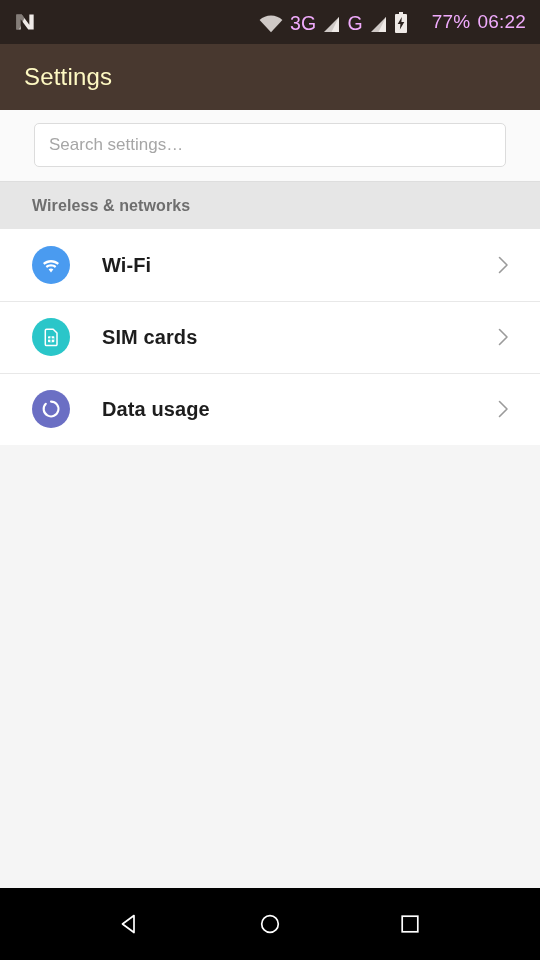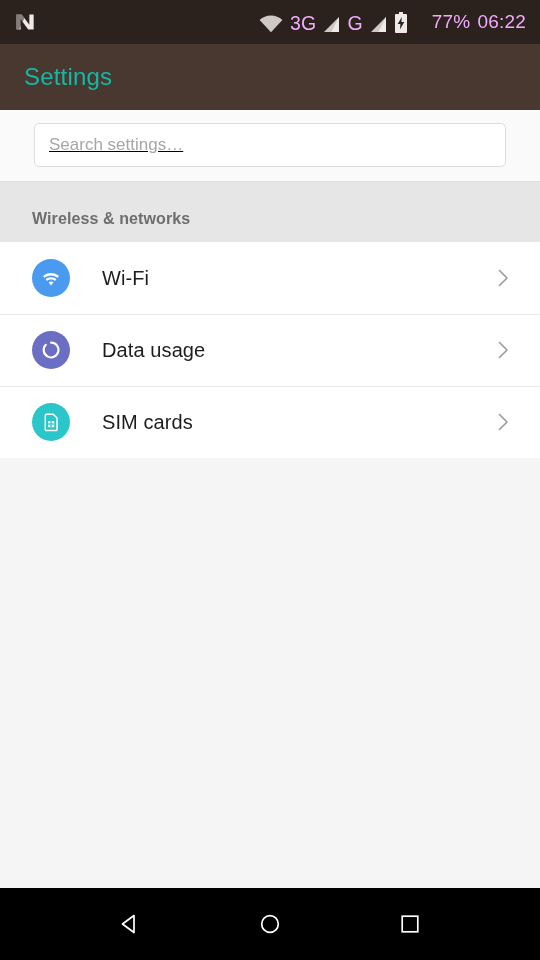--- a/index.html
+++ b/index.html
@@ -53,37 +53,36 @@
   .app-bar {
     height: 66px;
     background: #48382f;
     display: flex;
     align-items: center;
     padding: 0 24px;
     box-sizing: border-box;
     flex: none;
   }
   .app-title {
-    color: #14b8a6;
+    color: #fef9c3;
     font-size: 24px;
     letter-spacing: .2px;
   }
 
   
   .content {
     flex: 1 1 auto;
     background: #f5f5f5;
     overflow: hidden;
   }
 
   .search-wrap {
     background: #fafafa;
     padding: 13px 34px 14px 34px;
     box-sizing: border-box;
-    text-decoration: underline;
   }
   .search-box {
     height: 44px;
     border: 1px solid #dcdcdc;
     border-radius: 5px;
     background: #ffffff;
     display: flex;
     align-items: center;
     padding: 0 14px;
     box-sizing: border-box;
@@ -95,35 +94,35 @@
     font-family: "Liberation Sans", sans-serif;
     font-size: 17px;
     color: #3a3a3a;
     width: 100%;
     padding: 0;
   }
   .search-input::placeholder { color: #a6a6a6; }
 
   .section-header {
     background: #e6e6e6;
-    height: 61px;
-    display: flex;
-    align-items: flex-end;
-    padding: 14px 32px;
+    height: 48px;
+    display: flex;
+    align-items: center;
+    padding: 0 32px;
     box-sizing: border-box;
     border-top: 1px solid #dedede;
   }
   .section-header .label {
     font-size: 16px;
     font-weight: bold;
     color: #6e6e6e;
     letter-spacing: .1px;
   }
 
-  .list-group { background: #7dd3fc; }
+  .list-group { background: #7dd3fc; font-weight: bold; }
 
   .row {
     height: 72px;
     display: flex;
     align-items: center;
     padding: 0 24px 0 32px;
     box-sizing: border-box;
     background: #ffffff;
     position: relative;
   }
@@ -251,52 +250,52 @@
           </svg>
         </span>
         <span class="row-label">Wi-Fi</span>
         <span class="chevron">
           <svg width="26" height="26" viewBox="0 0 26 26">
             <path d="M9.5 5.5 L17 13 L9.5 20.5" fill="none" stroke="#9b9b9b" stroke-width="1.6" stroke-linecap="round" stroke-linejoin="round"></path>
           </svg>
         </span>
       </div>
 
-
-      <div class="row">
-        <span class="row-icon" style="background:#6b6fc4;">
-          <svg width="24" height="24" viewBox="0 0 24 24">
-            <path d="M12 4.6 A7.4 7.4 0 1 1 6.8 6.8" fill="none" stroke="#ffffff" stroke-width="2.1" stroke-linecap="round"></path>
-          </svg>
-        </span>
-        <span class="row-label">Data usage</span>
-        <span class="chevron">
-          <svg width="26" height="26" viewBox="0 0 26 26">
-            <path d="M9.5 5.5 L17 13 L9.5 20.5" fill="none" stroke="#9b9b9b" stroke-width="1.6" stroke-linecap="round" stroke-linejoin="round"></path>
-          </svg>
-        </span>
-      </div>
 
       <div class="row">
         <span class="row-icon" style="background:#2ac6c9;">
           <svg width="24" height="24" viewBox="0 0 24 24">
             <path d="M7.5 4.2 H14.2 L18 8 V19.4 A1.2 1.2 0 0 1 16.8 20.6 H7.5 A1.2 1.2 0 0 1 6.3 19.4 V5.4 A1.2 1.2 0 0 1 7.5 4.2 Z" fill="none" stroke="#ffffff" stroke-width="1.5" stroke-linejoin="round"></path>
             <rect x="9" y="11.2" width="6.3" height="6" rx="0.8" fill="#ffffff"></rect>
             <rect x="11.4" y="11.2" width="1.3" height="6" fill="#2ac6c9"></rect>
             <rect x="9" y="13.4" width="6.3" height="1.2" fill="#2ac6c9"></rect>
           </svg>
         </span>
         <span class="row-label">SIM cards</span>
         <span class="chevron">
           <svg width="26" height="26" viewBox="0 0 26 26">
             <path d="M9.5 5.5 L17 13 L9.5 20.5" fill="none" stroke="#9b9b9b" stroke-width="1.6" stroke-linecap="round" stroke-linejoin="round"></path>
           </svg>
         </span>
       </div>
 
+      <div class="row">
+        <span class="row-icon" style="background:#6b6fc4;">
+          <svg width="24" height="24" viewBox="0 0 24 24">
+            <path d="M12 4.6 A7.4 7.4 0 1 1 6.8 6.8" fill="none" stroke="#ffffff" stroke-width="2.1" stroke-linecap="round"></path>
+          </svg>
+        </span>
+        <span class="row-label">Data usage</span>
+        <span class="chevron">
+          <svg width="26" height="26" viewBox="0 0 26 26">
+            <path d="M9.5 5.5 L17 13 L9.5 20.5" fill="none" stroke="#9b9b9b" stroke-width="1.6" stroke-linecap="round" stroke-linejoin="round"></path>
+          </svg>
+        </span>
+      </div>
+
 
     </div>
 
 
 
     <div class="filler"></div>
   </div>
 
   <div class="nav-bar">
     <div class="nav-btn">

